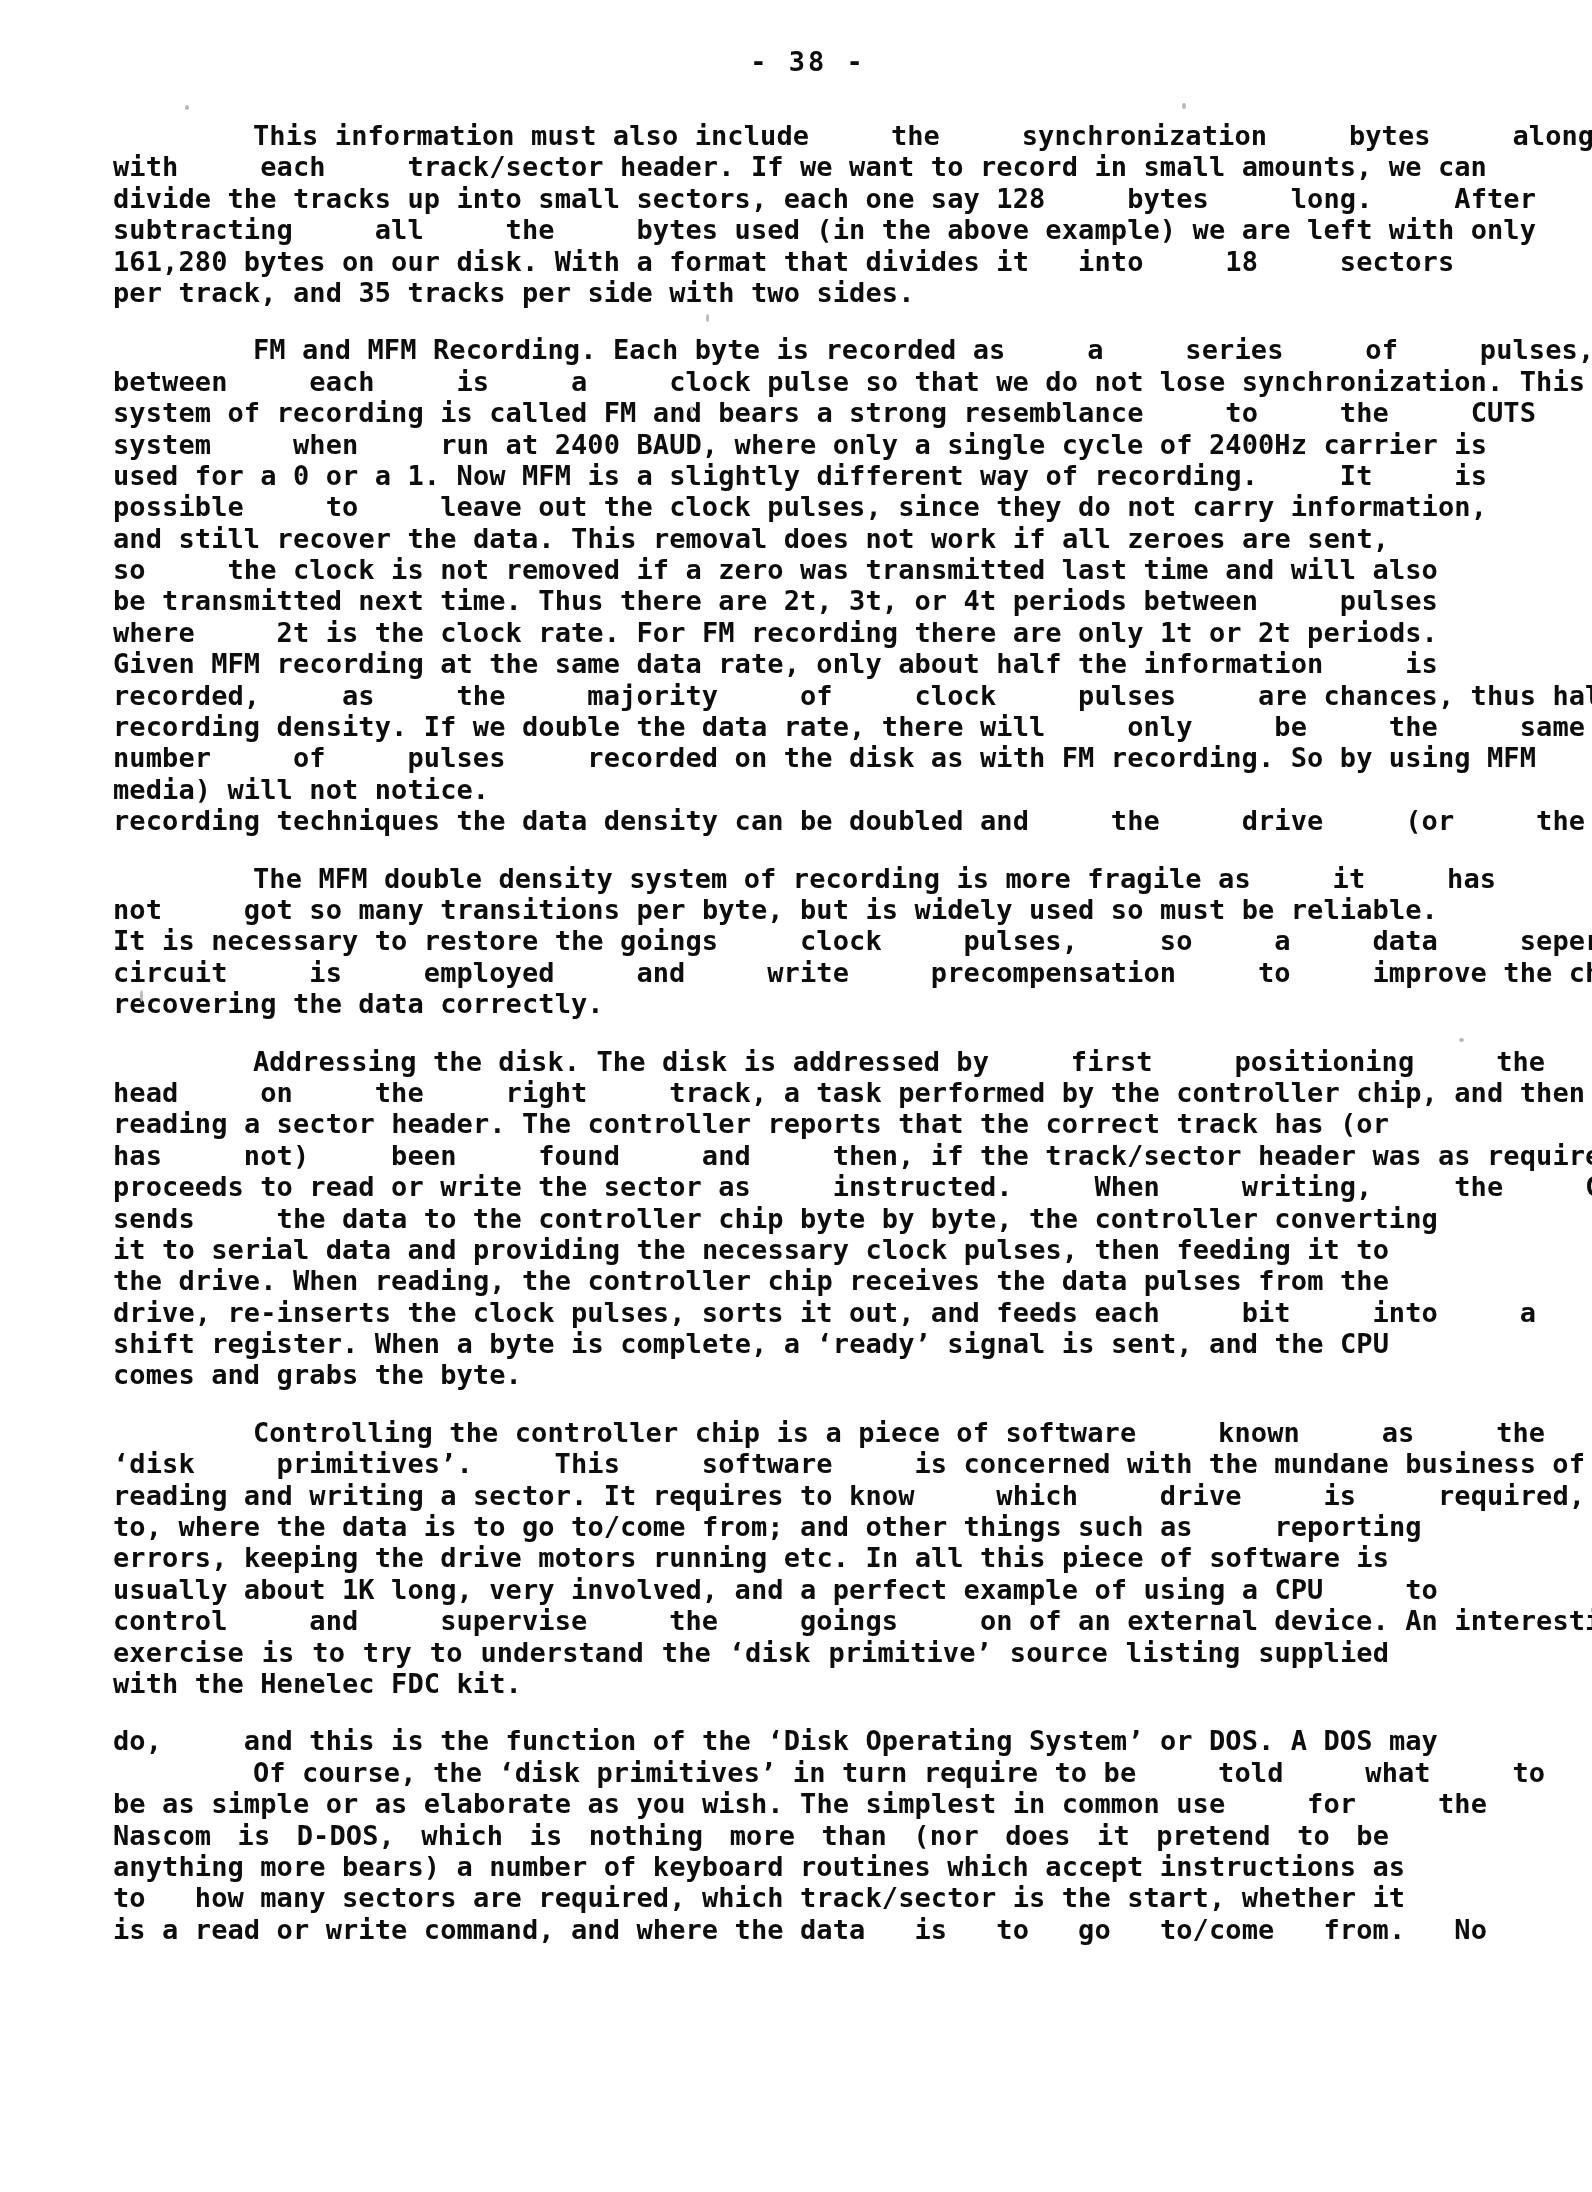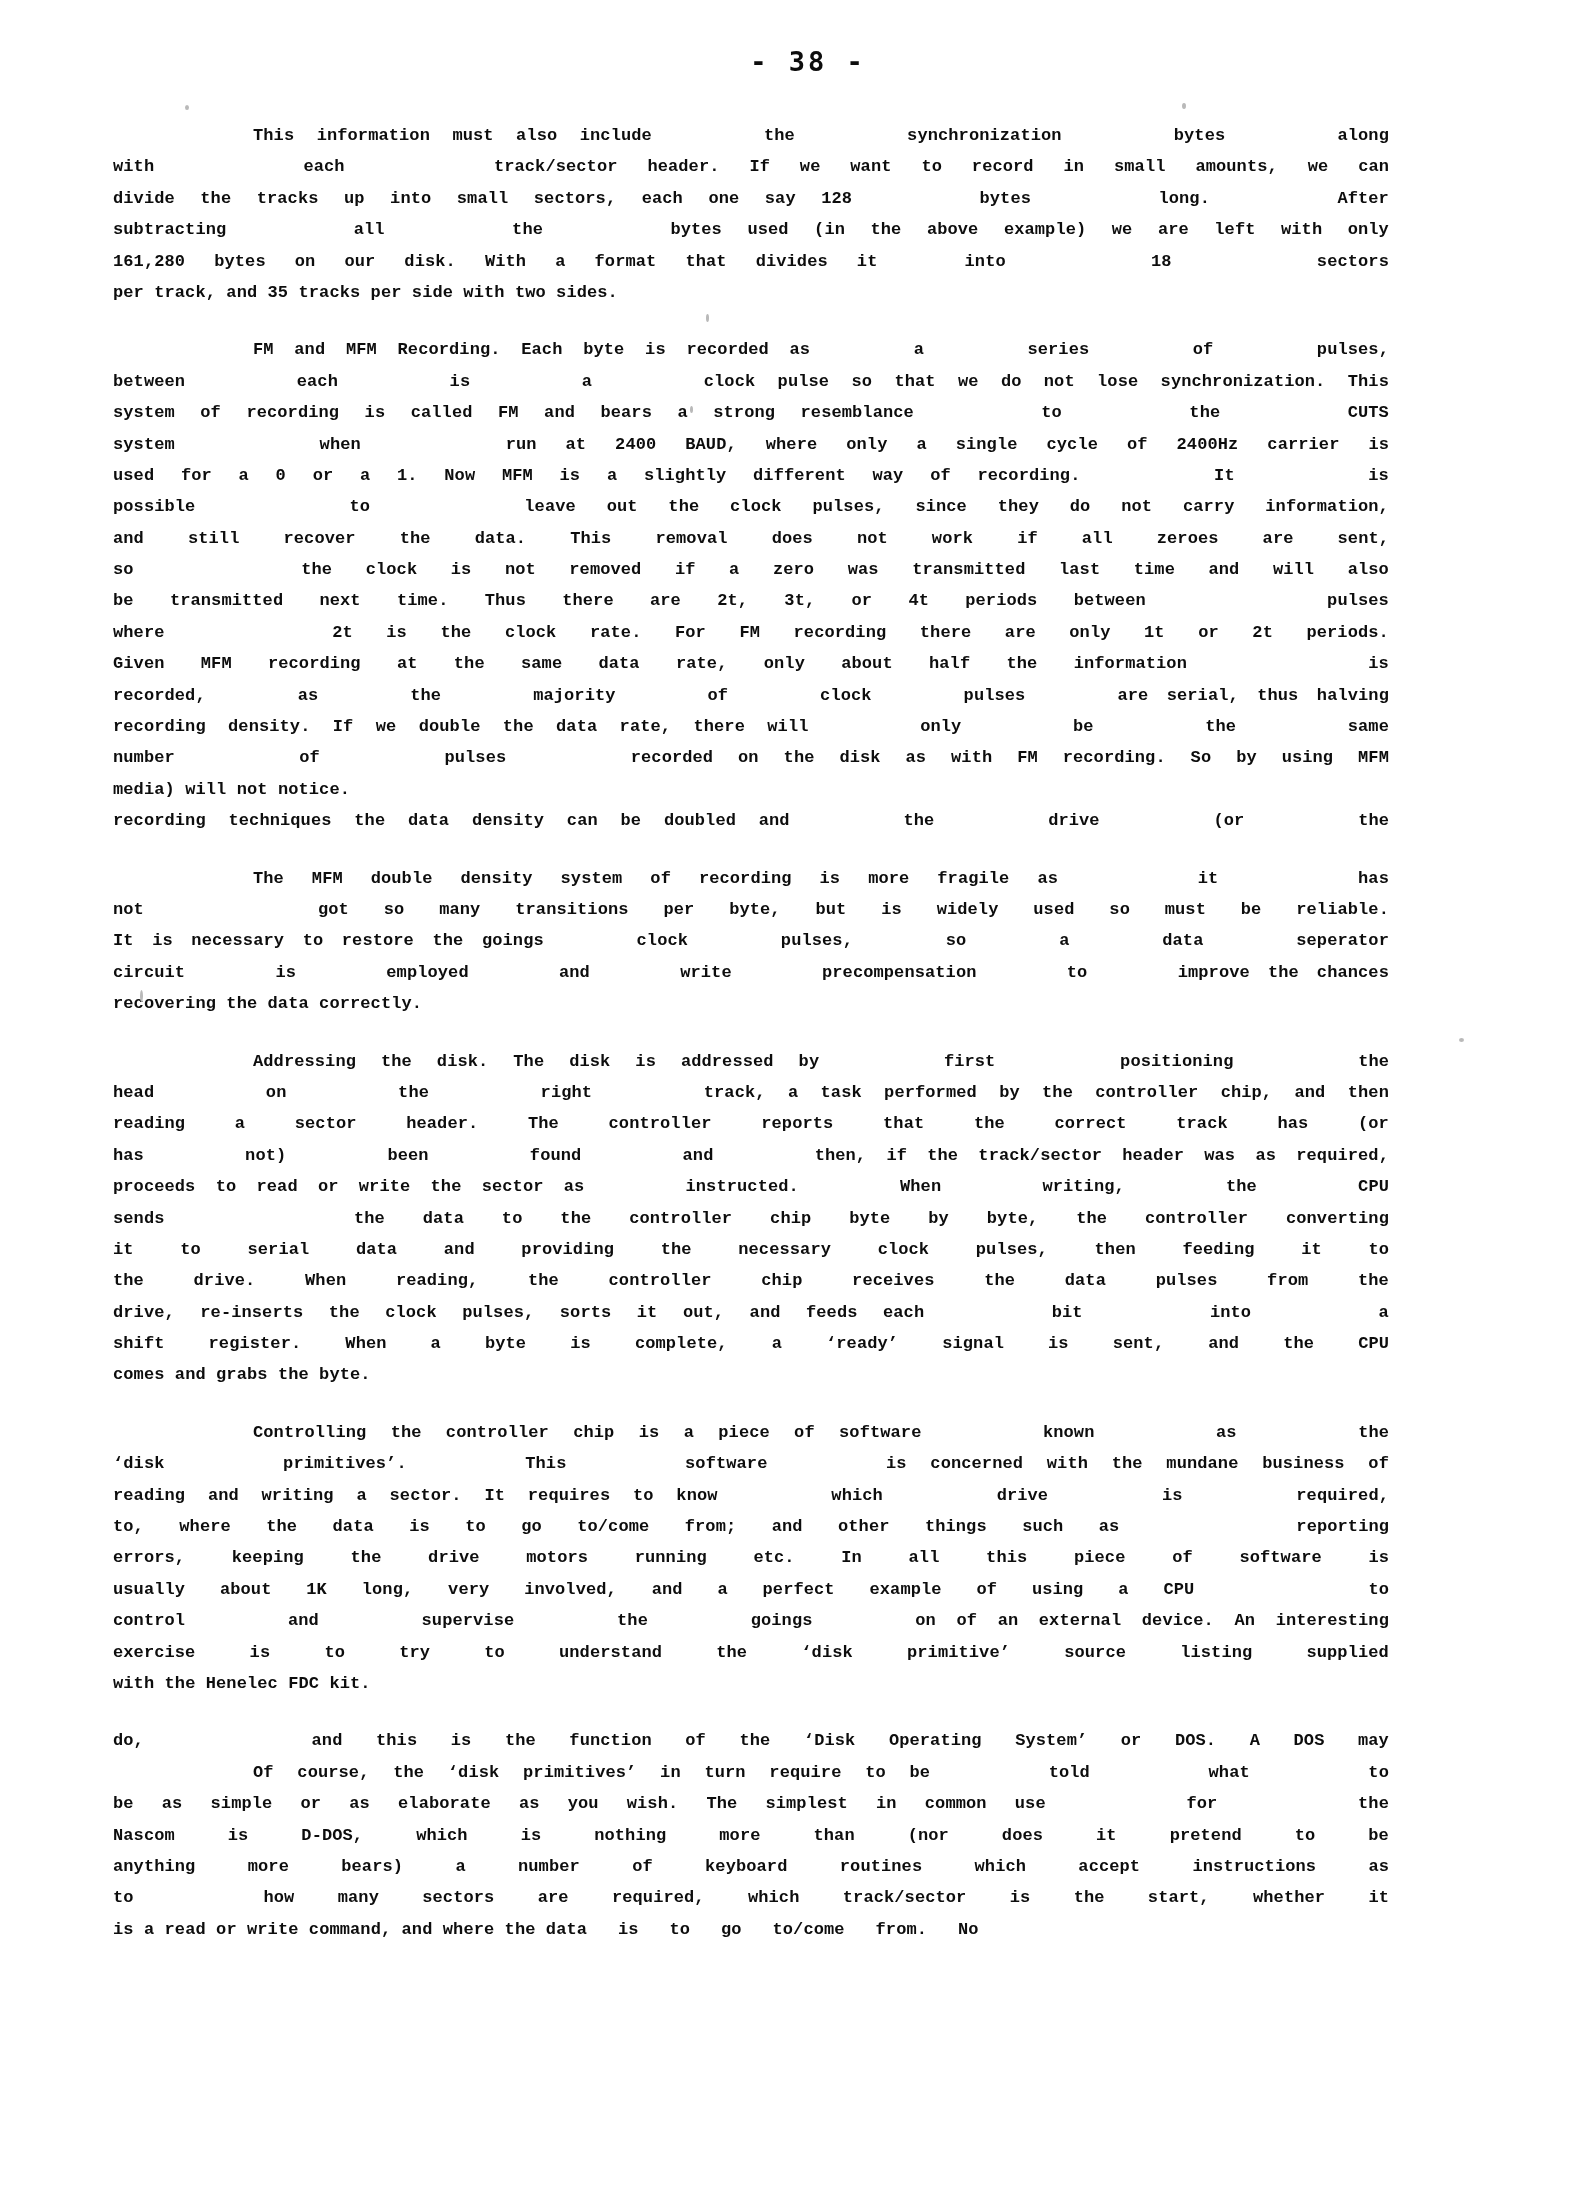--- a/index.html
+++ b/index.html
@@ -44,27 +44,26 @@
     margin: 0 0 26px 0;
     padding: 0;
   }
   .para:last-child { margin-bottom: 0; }
 
   .ln {
     display: block;
     width: 100%;
     height: 31.4px;
     line-height: 31.4px;
-    font-size: 17px;
+    font-size: 27px;
     white-space: nowrap;
     text-align: justify;
     text-align-last: justify;
     font-weight: 600;
     letter-spacing: 0.1px;
-    font-family: Liberation Mono, monospace;
   }
   
   .ln.last {
     text-align: center;
     text-align-last: left;
   }
   .ln > i {
     font-style: normal;
     display: inline-block;
   }
@@ -100,21 +99,21 @@
         <span class="ln"><i>between</i> &nbsp; &nbsp; <i>each</i> &nbsp; &nbsp; <i>is</i> &nbsp; &nbsp; <i>a</i> &nbsp; &nbsp; <i>clock</i> <i>pulse</i> <i>so</i> <i>that</i> <i>we</i> <i>do</i> <i>not</i> <i>lose</i> <i>synchronization.</i> <i>This</i></span>
         <span class="ln"><i>system</i> <i>of</i> <i>recording</i> <i>is</i> <i>called</i> <i>FM</i> <i>and</i> <i>bears</i> <i>a</i> <i>strong</i> <i>resemblance</i> &nbsp; &nbsp; <i>to</i> &nbsp; &nbsp; <i>the</i> &nbsp; &nbsp; <i>CUTS</i></span>
         <span class="ln"><i>system</i> &nbsp; &nbsp; <i>when</i> &nbsp; &nbsp; <i>run</i> <i>at</i> <i>2400</i> <i>BAUD,</i> <i>where</i> <i>only</i> <i>a</i> <i>single</i> <i>cycle</i> <i>of</i> <i>2400Hz</i> <i>carrier</i> <i>is</i></span>
         <span class="ln"><i>used</i> <i>for</i> <i>a</i> <i>0</i> <i>or</i> <i>a</i> <i>1.</i> <i>Now</i> <i>MFM</i> <i>is</i> <i>a</i> <i>slightly</i> <i>different</i> <i>way</i> <i>of</i> <i>recording.</i> &nbsp; &nbsp; <i>It</i> &nbsp; &nbsp; <i>is</i></span>
         <span class="ln"><i>possible</i> &nbsp; &nbsp; <i>to</i> &nbsp; &nbsp; <i>leave</i> <i>out</i> <i>the</i> <i>clock</i> <i>pulses,</i> <i>since</i> <i>they</i> <i>do</i> <i>not</i> <i>carry</i> <i>information,</i></span>
         <span class="ln"><i>and</i> <i>still</i> <i>recover</i> <i>the</i> <i>data.</i> <i>This</i> <i>removal</i> <i>does</i> <i>not</i> <i>work</i> <i>if</i> <i>all</i> <i>zeroes</i> <i>are</i> <i>sent,</i></span>
         <span class="ln"><i>so</i> &nbsp; &nbsp; <i>the</i> <i>clock</i> <i>is</i> <i>not</i> <i>removed</i> <i>if</i> <i>a</i> <i>zero</i> <i>was</i> <i>transmitted</i> <i>last</i> <i>time</i> <i>and</i> <i>will</i> <i>also</i></span>
         <span class="ln"><i>be</i> <i>transmitted</i> <i>next</i> <i>time.</i> <i>Thus</i> <i>there</i> <i>are</i> <i>2t,</i> <i>3t,</i> <i>or</i> <i>4t</i> <i>periods</i> <i>between</i> &nbsp; &nbsp; <i>pulses</i></span>
         <span class="ln"><i>where</i> &nbsp; &nbsp; <i>2t</i> <i>is</i> <i>the</i> <i>clock</i> <i>rate.</i> <i>For</i> <i>FM</i> <i>recording</i> <i>there</i> <i>are</i> <i>only</i> <i>1t</i> <i>or</i> <i>2t</i> <i>periods.</i></span>
         <span class="ln"><i>Given</i> <i>MFM</i> <i>recording</i> <i>at</i> <i>the</i> <i>same</i> <i>data</i> <i>rate,</i> <i>only</i> <i>about</i> <i>half</i> <i>the</i> <i>information</i> &nbsp; &nbsp; <i>is</i></span>
-        <span class="ln"><i>recorded,</i> &nbsp; &nbsp; <i>as</i> &nbsp; &nbsp; <i>the</i> &nbsp; &nbsp; <i>majority</i> &nbsp; &nbsp; <i>of</i> &nbsp; &nbsp; <i>clock</i> &nbsp; &nbsp; <i>pulses</i> &nbsp; &nbsp; <i>are</i> <i>serial,</i> <i>thus</i> <i>halving</i> </span>
+        <span class="ln"><i>recorded,</i> &nbsp; &nbsp; <i>as</i> &nbsp; &nbsp; <i>the</i> &nbsp; &nbsp; <i>majority</i> &nbsp; &nbsp; <i>of</i> &nbsp; &nbsp; <i>clock</i> &nbsp; &nbsp; <i>pulses</i> &nbsp; &nbsp; <i>are</i> <i>chances,</i> <i>thus</i> <i>halving</i> </span>
         <span class="ln"><i>recording</i> <i>density.</i> <i>If</i> <i>we</i> <i>double</i> <i>the</i> <i>data</i> <i>rate,</i> <i>there</i> <i>will</i> &nbsp; &nbsp; <i>only</i> &nbsp; &nbsp; <i>be</i> &nbsp; &nbsp; <i>the</i> &nbsp; &nbsp; <i>same</i></span>
         <span class="ln"><i>number</i> &nbsp; &nbsp; <i>of</i> &nbsp; &nbsp; <i>pulses</i> &nbsp; &nbsp; <i>recorded</i> <i>on</i> <i>the</i> <i>disk</i> <i>as</i> <i>with</i> <i>FM</i> <i>recording.</i> <i>So</i> <i>by</i> <i>using</i> <i>MFM</i></span>
         <span class="ln last"><i>media)</i> <i>will</i> <i>not</i> <i>notice.</i></span>
         <span class="ln"><i>recording</i> <i>techniques</i> <i>the</i> <i>data</i> <i>density</i> <i>can</i> <i>be</i> <i>doubled</i> <i>and</i> &nbsp; &nbsp; <i>the</i> &nbsp; &nbsp; <i>drive</i> &nbsp; &nbsp; <i>(or</i> &nbsp; &nbsp; <i>the</i></span>
       </div>
       <div class="para">
         <span class="ln"><i class="indent"></i><i>The</i> <i>MFM</i> <i>double</i> <i>density</i> <i>system</i> <i>of</i> <i>recording</i> <i>is</i> <i>more</i> <i>fragile</i> <i>as</i> &nbsp; &nbsp; <i>it</i> &nbsp; &nbsp; <i>has</i></span>
         <span class="ln"><i>not</i> &nbsp; &nbsp; <i>got</i> <i>so</i> <i>many</i> <i>transitions</i> <i>per</i> <i>byte,</i> <i>but</i> <i>is</i> <i>widely</i> <i>used</i> <i>so</i> <i>must</i> <i>be</i> <i>reliable.</i></span>
         <span class="ln"><i>It</i> <i>is</i> <i>necessary</i> <i>to</i> <i>restore</i> <i>the</i> <i>goings</i> &nbsp; &nbsp; <i>clock</i> &nbsp; &nbsp; <i>pulses,</i> &nbsp; &nbsp; <i>so</i> &nbsp; &nbsp; <i>a</i> &nbsp; &nbsp; <i>data</i> &nbsp; &nbsp; <i>seperator</i></span>
         <span class="ln"><i>circuit</i> &nbsp; &nbsp; <i>is</i> &nbsp; &nbsp; <i>employed</i> &nbsp; &nbsp; <i>and</i> &nbsp; &nbsp; <i>write</i> &nbsp; &nbsp; <i>precompensation</i> &nbsp; &nbsp; <i>to</i> &nbsp; &nbsp; <i>improve</i> <i>the</i> <i>chances</i> </span>

